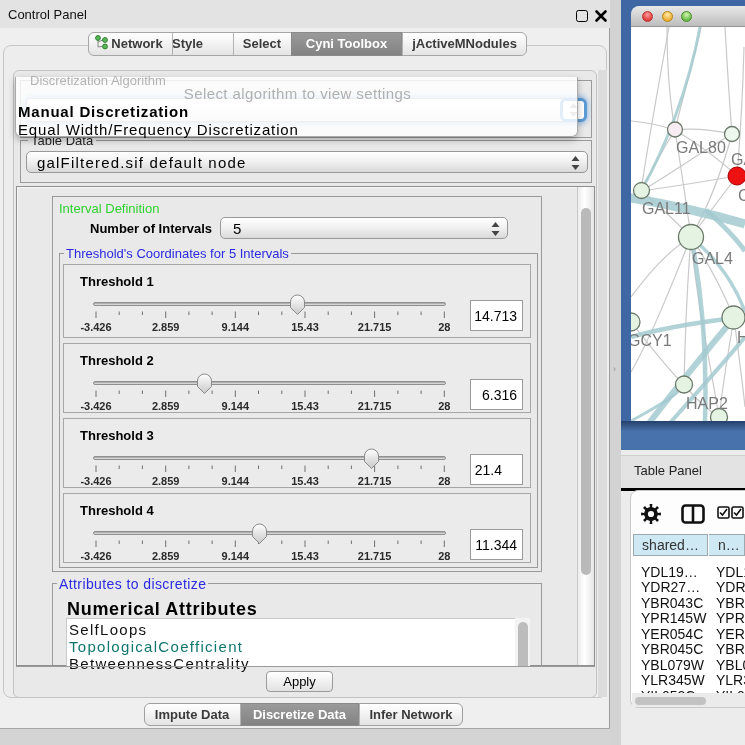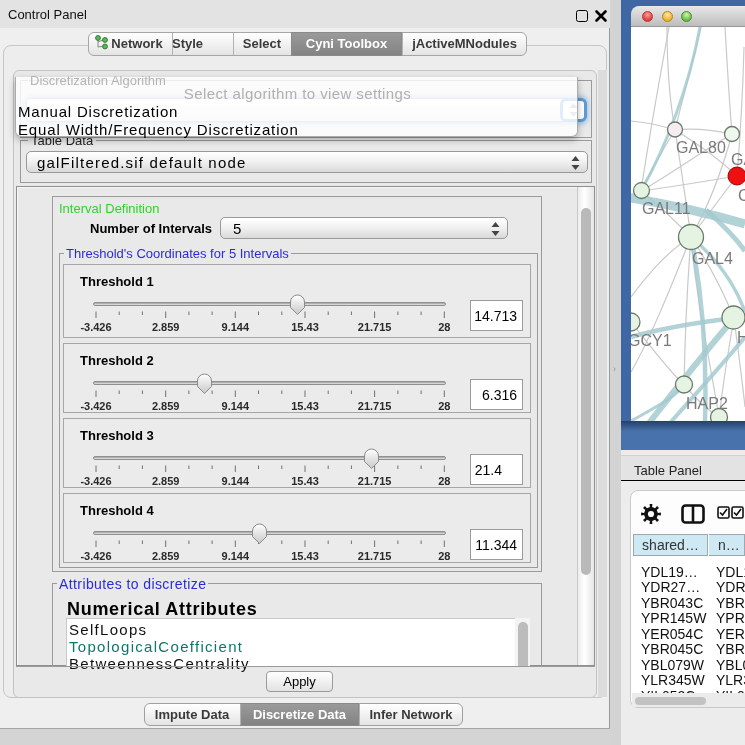--- a/index.html
+++ b/index.html
@@ -53,21 +53,21 @@
 <div class="abs" style="left:20px;top:80px;width:572px;height:58px;border:1px solid #9a9a9a;z-index:30"></div>
 <div class="abs" style="left:26px;top:98px;width:560px;height:24px;background:linear-gradient(#fdfdfd,#e8e8e8);border:1px solid #a8a8a8;border-radius:5px;box-shadow:0 0 5px 2px rgba(110,165,225,.65);z-index:31"></div>
 <div class="abs" style="left:560px;top:98px;width:27px;height:24px;background:#fff;border:3px solid #5b9bd5;border-radius:6px;z-index:32">
       <svg width="9" height="14" style="position:absolute;right:6px;top:2px">
         <path d="M4.5 0 L8.5 5 L0.5 5 Z" fill="#9a9a9a"></path>
         <path d="M4.5 14 L8.5 9 L0.5 9 Z" fill="#9a9a9a"></path>
       </svg>
     </div>
 <div class="abs" style="left:15px;top:77px;width:563px;height:60px;z-index:40;background:rgba(255,255,255,0.82);border:1px solid rgba(150,150,150,0.8);border-top:none;border-radius:0 0 6px 6px;box-shadow:0 3px 7px rgba(0,0,0,0.28)">
       <div class="abs" style="left:0;top:8px;width:563px;text-align:center;font-size:15px;letter-spacing:0.4px;color:#b0b0b0">Select algorithm to view settings</div>
-      <div class="abs" style="left:2px;top:26px;font-size:15px;letter-spacing:0.8px;font-weight:normal;color:#000">Manual Discretization</div>
+      <div class="abs" style="left:2px;top:26px;font-size:15px;letter-spacing:0.8px;font-weight:bold;color:#000">Manual Discretization</div>
       <div class="abs" style="left:2px;top:44px;font-size:15px;letter-spacing:0.85px;color:#000">Equal Width/Frequency Discretization</div>
     </div>
 <div class="abs" style="left:30px;top:73px;font-size:13px;color:#b3b3b3;z-index:41">Discretization Algorithm</div>
 <div class="abs" style="left:16px;top:186px;width:579px;height:480px;background:#e9e9e9;border:1px solid #8f8f8f;box-shadow:inset 1px 1px 0 #f8f8f8">
 <div class="abs" style="left:560px;top:0;width:17px;height:478px;background:linear-gradient(to right,#ececec,#ffffff 40%,#e6e6e6);border-left:1px solid #c9c9c9"></div>
 <div class="abs" style="left:564px;top:21px;width:10px;height:367px;background:#b9b9b9;border-radius:5px"></div>
 </div>
 <div class="abs" style="left:52px;top:196px;width:490px;height:376px;border:1px solid #9a9a9a"></div>
 <div class="abs" style="left:57px;top:201px;font-size:13px;color:#2fd32f;background:#e9e9e9;padding:0 2px">Interval Definition</div>
 <div class="abs" style="left:90px;top:221px;font-size:13px;font-weight:bold;color:#000">Number of Intervals</div>
@@ -285,21 +285,21 @@
 <text x="100" y="138" font-size="16" fill="#7a7a7a" font-family="Liberation Sans">GA</text>
 <text x="107" y="174" font-size="16" fill="#7a7a7a" font-family="Liberation Sans">C</text>
 <text x="11" y="187" font-size="16" fill="#7a7a7a" font-family="Liberation Sans">GAL11</text>
 <text x="61" y="237" font-size="16" fill="#7a7a7a" font-family="Liberation Sans">GAL4</text>
 <text x="-3" y="319" font-size="16" fill="#7a7a7a" font-family="Liberation Sans">GCY1</text>
 <text x="106" y="316" font-size="16" fill="#7a7a7a" font-family="Liberation Sans">H</text>
 <text x="55" y="382" font-size="16" fill="#7a7a7a" font-family="Liberation Sans">HAP2</text>
 </svg>
 </div>
 <div class="abs" style="left:621px;top:450px;width:124px;height:295px;background:#ececec"></div>
-<div class="abs" style="left:621px;top:455px;width:124px;height:26px;background:#e3e3e3;border-top:1px solid #d0d0d0;border-bottom:1px solid #000000">
+<div class="abs" style="left:621px;top:455px;width:124px;height:36px;background:#e3e3e3;border-top:1px solid #d0d0d0;border-bottom:3px solid #000000">
     <div class="abs" style="left:13px;top:7px;font-size:13px;color:#222">Table Panel</div>
   </div>
 <div class="abs" style="left:630px;top:490px;width:130px;height:218px;background:#fdfdfd;border:1px solid #c9c9c9;border-radius:8px"></div>
 <svg width="22" height="22" style="position:absolute;left:640px;top:503px">
     <path d="M17.9 9.9 L20.9 9.6 L20.9 12.4 L17.9 12.1 L16.7 15.1 L19.0 17.0 L17.0 19.0 L15.1 16.7 L12.1 17.9 L12.4 20.9 L9.6 20.9 L9.9 17.9 L6.9 16.7 L5.0 19.0 L3.0 17.0 L5.3 15.1 L4.1 12.1 L1.1 12.4 L1.1 9.6 L4.1 9.9 L5.3 6.9 L3.0 5.0 L5.0 3.0 L6.9 5.3 L9.9 4.1 L9.6 1.1 L12.4 1.1 L12.1 4.1 L15.1 5.3 L17.0 3.0 L19.0 5.0 L16.7 6.9 Z" fill="#111"></path>
     <circle cx="11" cy="11" r="3.1" fill="#fdfdfd"></circle>
   </svg>
 <svg width="24" height="20" style="position:absolute;left:681px;top:504px">
     <rect x="1.5" y="1.5" width="21" height="17" rx="3" fill="none" stroke="#111" stroke-width="2.6"></rect>
     <line x1="12" y1="1.5" x2="12" y2="18.5" stroke="#111" stroke-width="2.6"></line>

